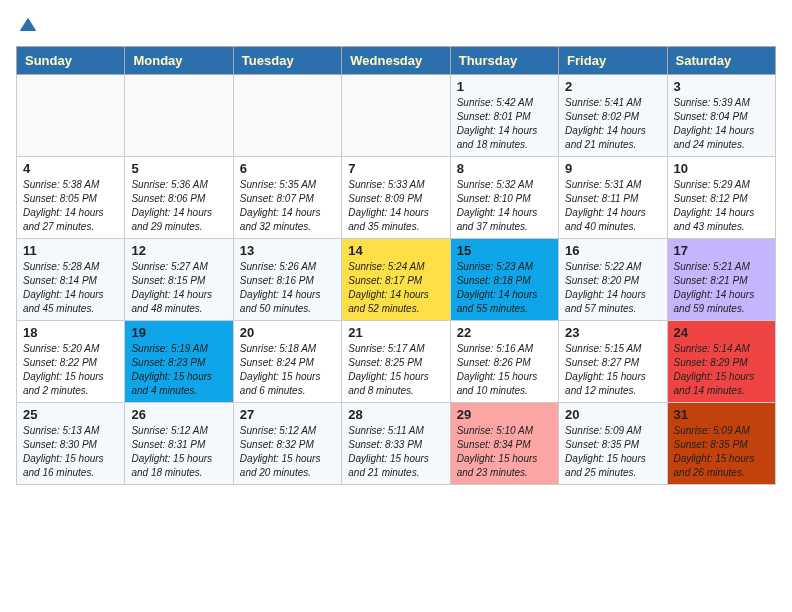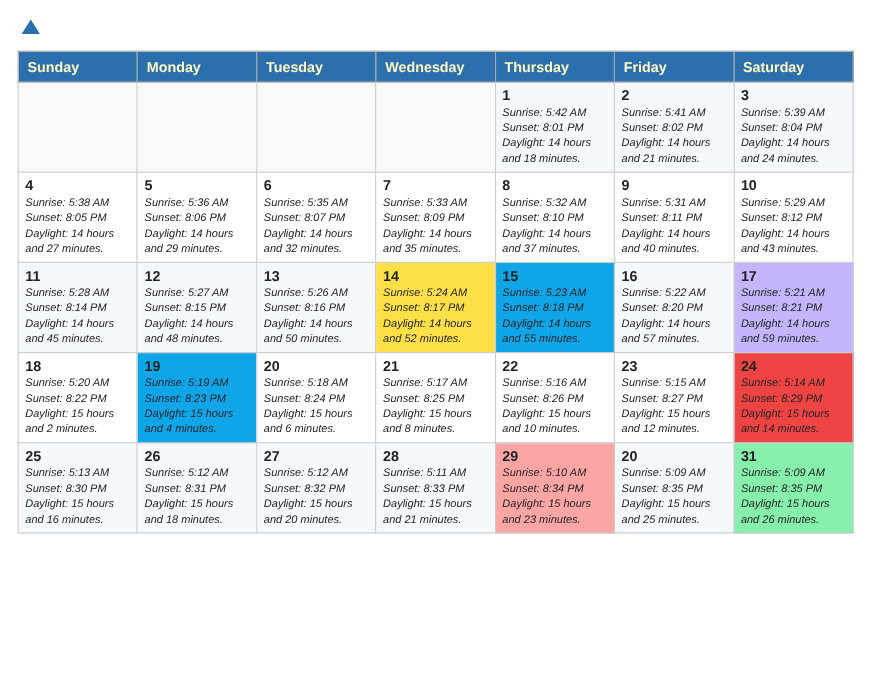--- a/index.html
+++ b/index.html
@@ -261,21 +261,21 @@
           <div class="day-info">Sunrise: 5:11 AM<br>Sunset: 8:33 PM<br>Daylight: 15 hours<br>and 21 minutes.</div>
         </td>
         <td style="background: #fca5a5; margin-top: 40px;">
           <span class="day-number">29</span>
           <div class="day-info">Sunrise: 5:10 AM<br>Sunset: 8:34 PM<br>Daylight: 15 hours<br>and 23 minutes.</div>
         </td>
         <td style="background: rgb(245, 248, 252);">
           <span class="day-number">20</span>
           <div class="day-info">Sunrise: 5:09 AM<br>Sunset: 8:35 PM<br>Daylight: 15 hours<br>and 25 minutes.</div>
         </td>
-        <td style="background: #86efac;">
+        <td style="background: #c2410c;">
           <span class="day-number">31</span>
           <div class="day-info">Sunrise: 5:09 AM<br>Sunset: 8:35 PM<br>Daylight: 15 hours<br>and 26 minutes.</div>
         </td>
       </tr>
     </tbody>
 </table>
 
 <div class="footer-note"></div>
 
 </body></html>

